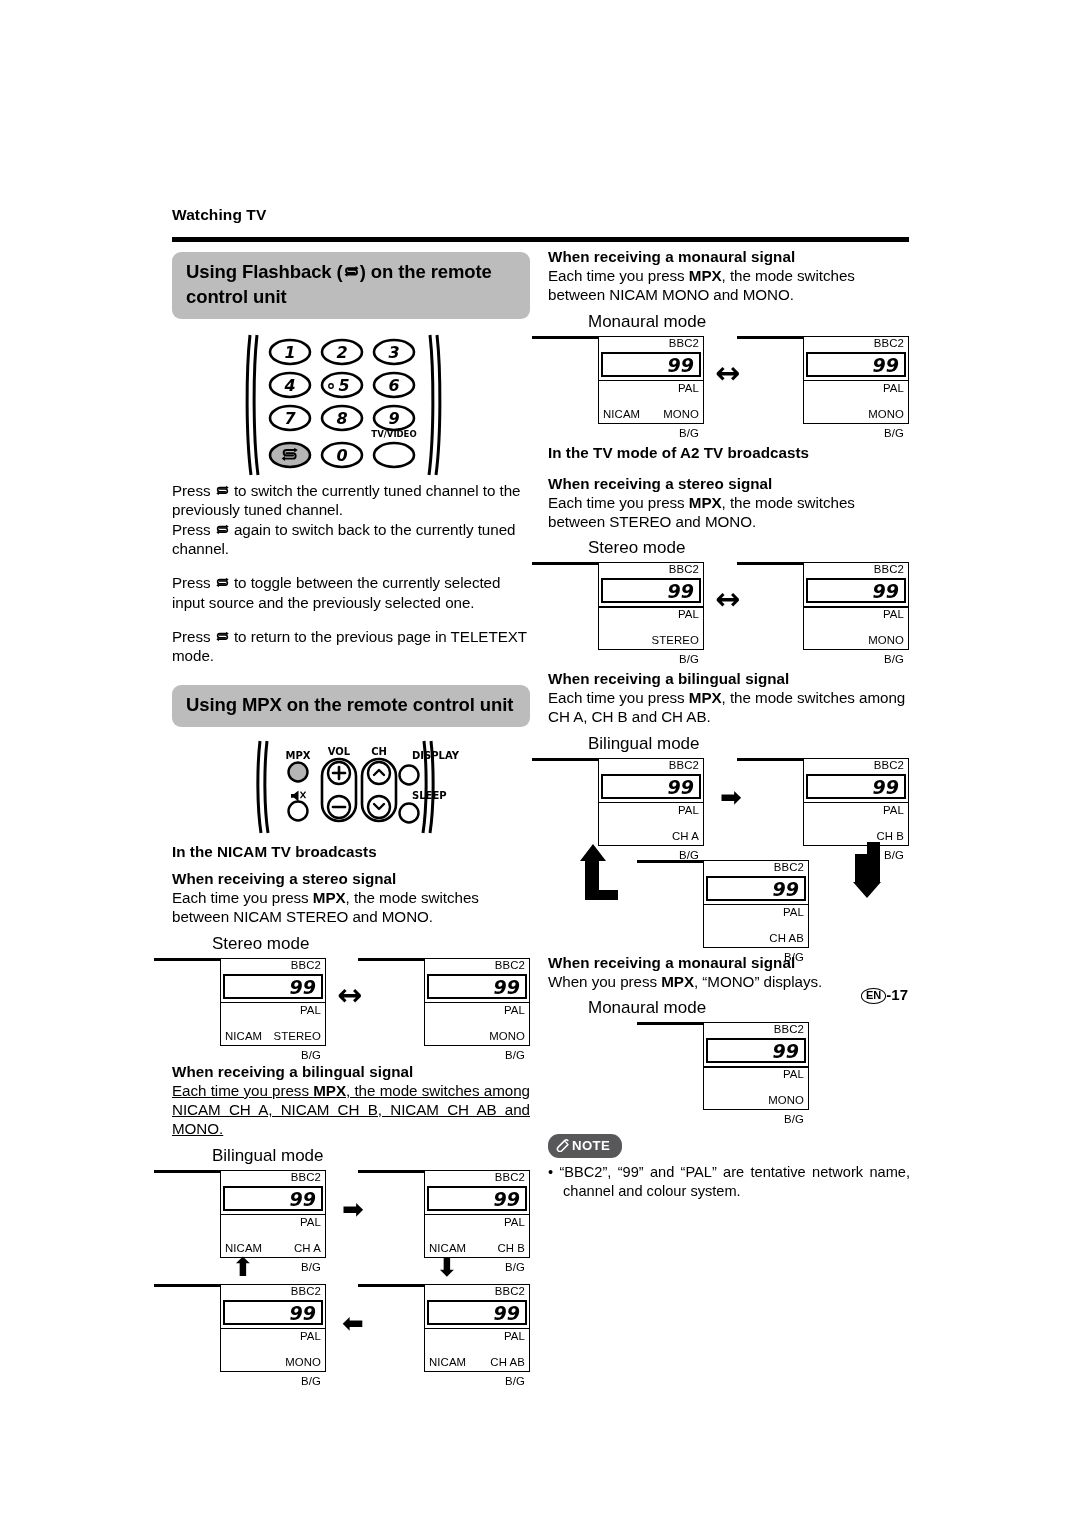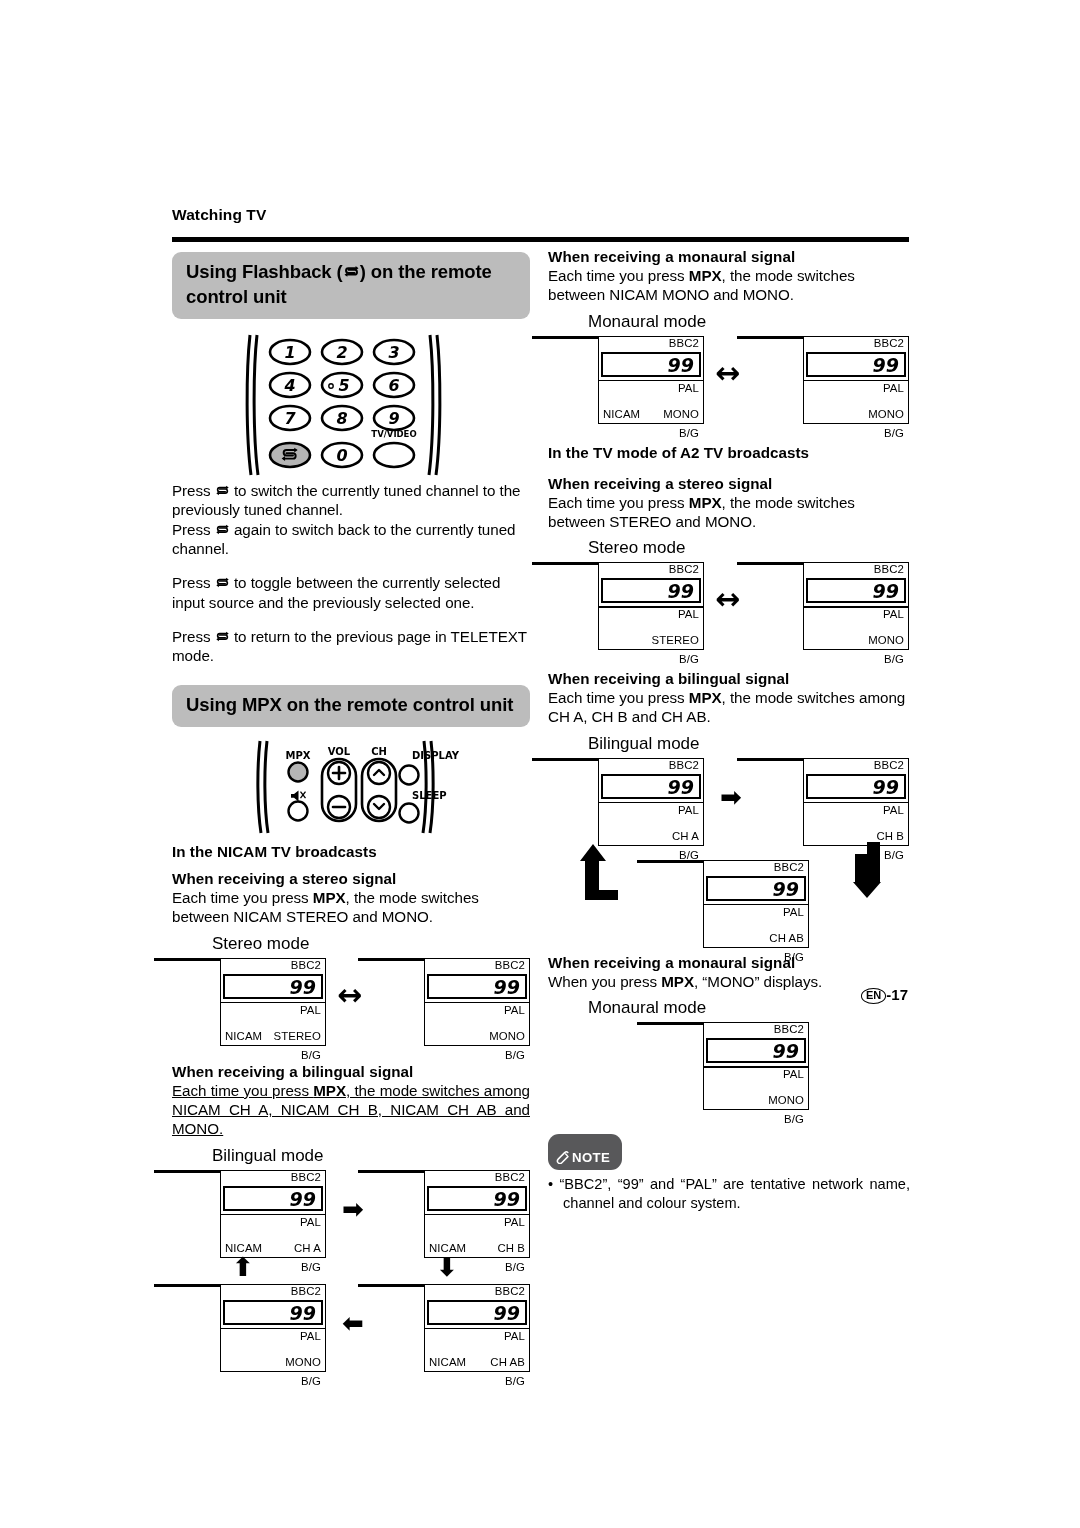--- a/index.html
+++ b/index.html
@@ -98,21 +98,21 @@
   .elbow{position:absolute;}
   .elbow svg{display:block;}
 
   
   .remote-keypad{position:relative;height:148px;margin-top:12px;}
   .remote-mpx{position:relative;height:100px;margin-top:10px;}
 
   
   .note-badge{
     display:inline-block;background:#58585a;color:#fff;
-    border-radius:11px;padding:16px 12px 3px 8px;
+    border-radius:11px;padding:4px 12px 3px 8px;
     font-size:13.2px;font-weight:bold;letter-spacing:.4px;
   }
   .note-badge .pen{display:inline-block;vertical-align:-2px;margin-right:2px;}
   .note-body{
     font-size:14.6px;line-height:1.3;margin-top:5px;text-align:justify;
     padding-left:15px;text-indent:-15px;
   }
 
   
   .footer{

